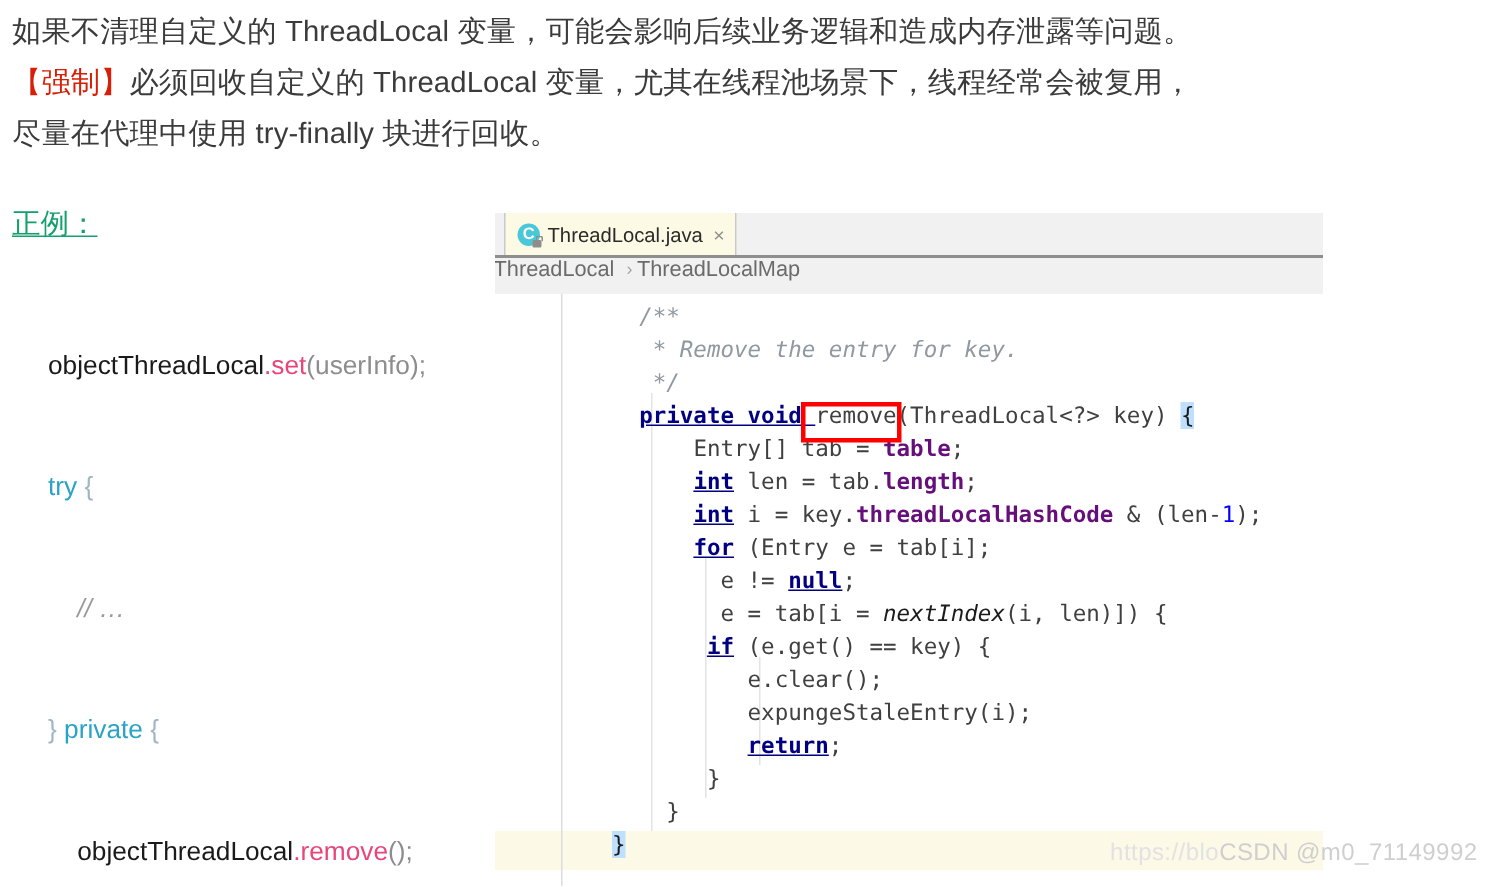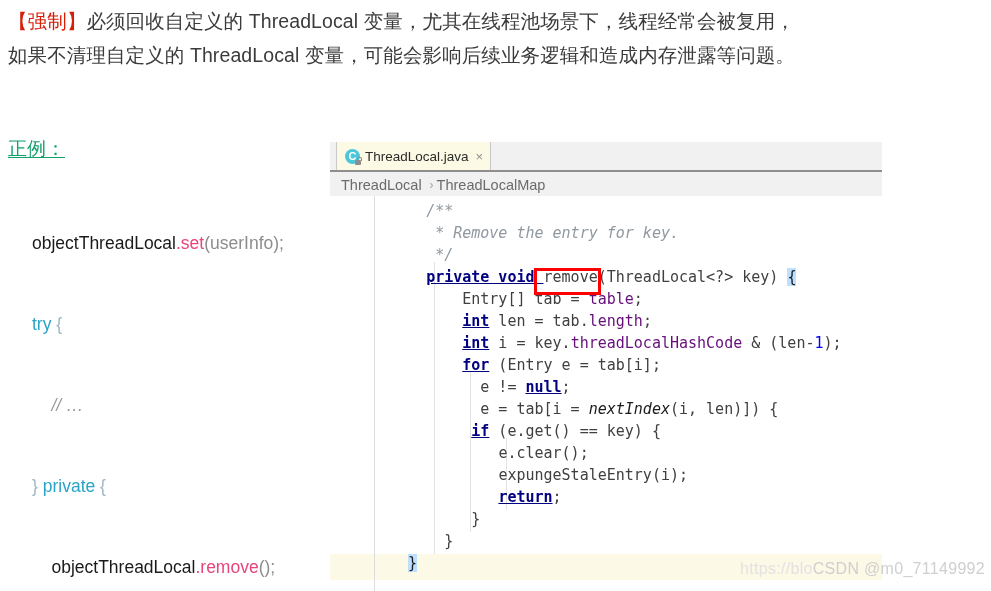--- a/index.html
+++ b/index.html
@@ -120,24 +120,23 @@
     color: #8f8f8f;
     font-size: 13px;
     margin-left: 2px;
     cursor: default;
   }
   #breadcrumb {
     height: 26px;
     background: #f1f1f1;
     border-bottom: 1px solid #d946ef;
     display: flex;
-    align-items: center;
     font-size: 14.5px;
     color: #6b6b6b;
-    padding-left: 16px;
+    padding-left: 4px;
     overflow: hidden;
   }
   #breadcrumb .crumb { white-space: nowrap; margin-left: -5px; }
   #breadcrumb .sep { margin: 0 8px; color: #a3a3a3; font-size: 12px; }
 
   
   #editor {
     position: absolute;
     left: 330px;
     top: 196px;
@@ -164,21 +163,21 @@
     top: 4px;
     font-family: "DejaVu Sans Mono", monospace;
     font-size: 15px;
     line-height: 22px;
     color: #1b1b1b;
     white-space: pre;
   }
   #code .row { height: 22px; }
   .cm      { color: #9098a0; font-style: italic; }
   .kw      { color: #000080; font-weight: bold; text-decoration: underline; }
-  .fld     { color: #660e7a; font-weight: normal; }
+  .fld     { color: #660e7a; font-weight: bold; }
   .num     { color: #0000ff; }
   .stat    { font-style: italic; }
   .pl      { color: #404040; }
 
   
   .guide {
     position: absolute;
     width: 1px;
     background: #e3e3e3;
   }
@@ -206,22 +205,23 @@
     color: #cfcfcf;
     white-space: nowrap;
     letter-spacing: 0.3px;
   }
   #watermark .url { color: #e2e2e2; }
 </style>
 </head>
 <body>
 
 <div id="prose">
+  <div class="pline">如果不清理自定义的 ThreadLocal 变量，可能会影响后续业务逻辑和造成内存泄露等问题。</div>
   <div class="pline"><span class="mandatory">【强制】</span><span>必须回收自定义的 ThreadLocal 变量，尤其在线程池场景下，线程经常会被复用，</span></div>
-  <div class="pline">如果不清理自定义的 ThreadLocal 变量，可能会影响后续业务逻辑和造成内存泄露等问题。</div>
+  <div class="pline">尽量在代理中使用 try-finally 块进行回收。</div>
 </div>
 
 <div id="good-label">正例：</div>
 
 <div id="left-code">
   <div class="ln"><span class="lc-ident">objectThreadLocal</span><span class="lc-method">.set</span><span class="lc-punct">(userInfo);</span></div>
   <div class="ln"><span class="lc-kw">try</span><span class="lc-brace"> {</span></div>
   <div class="ln">    <span class="lc-cmt">// …</span></div>
   <div class="ln"><span class="lc-brace">} </span><span class="lc-kw">private</span><span class="lc-brace"> {</span></div>
   <div class="ln">    <span class="lc-ident">objectThreadLocal</span><span class="lc-method">.remove</span><span class="lc-punct">();</span></div>

